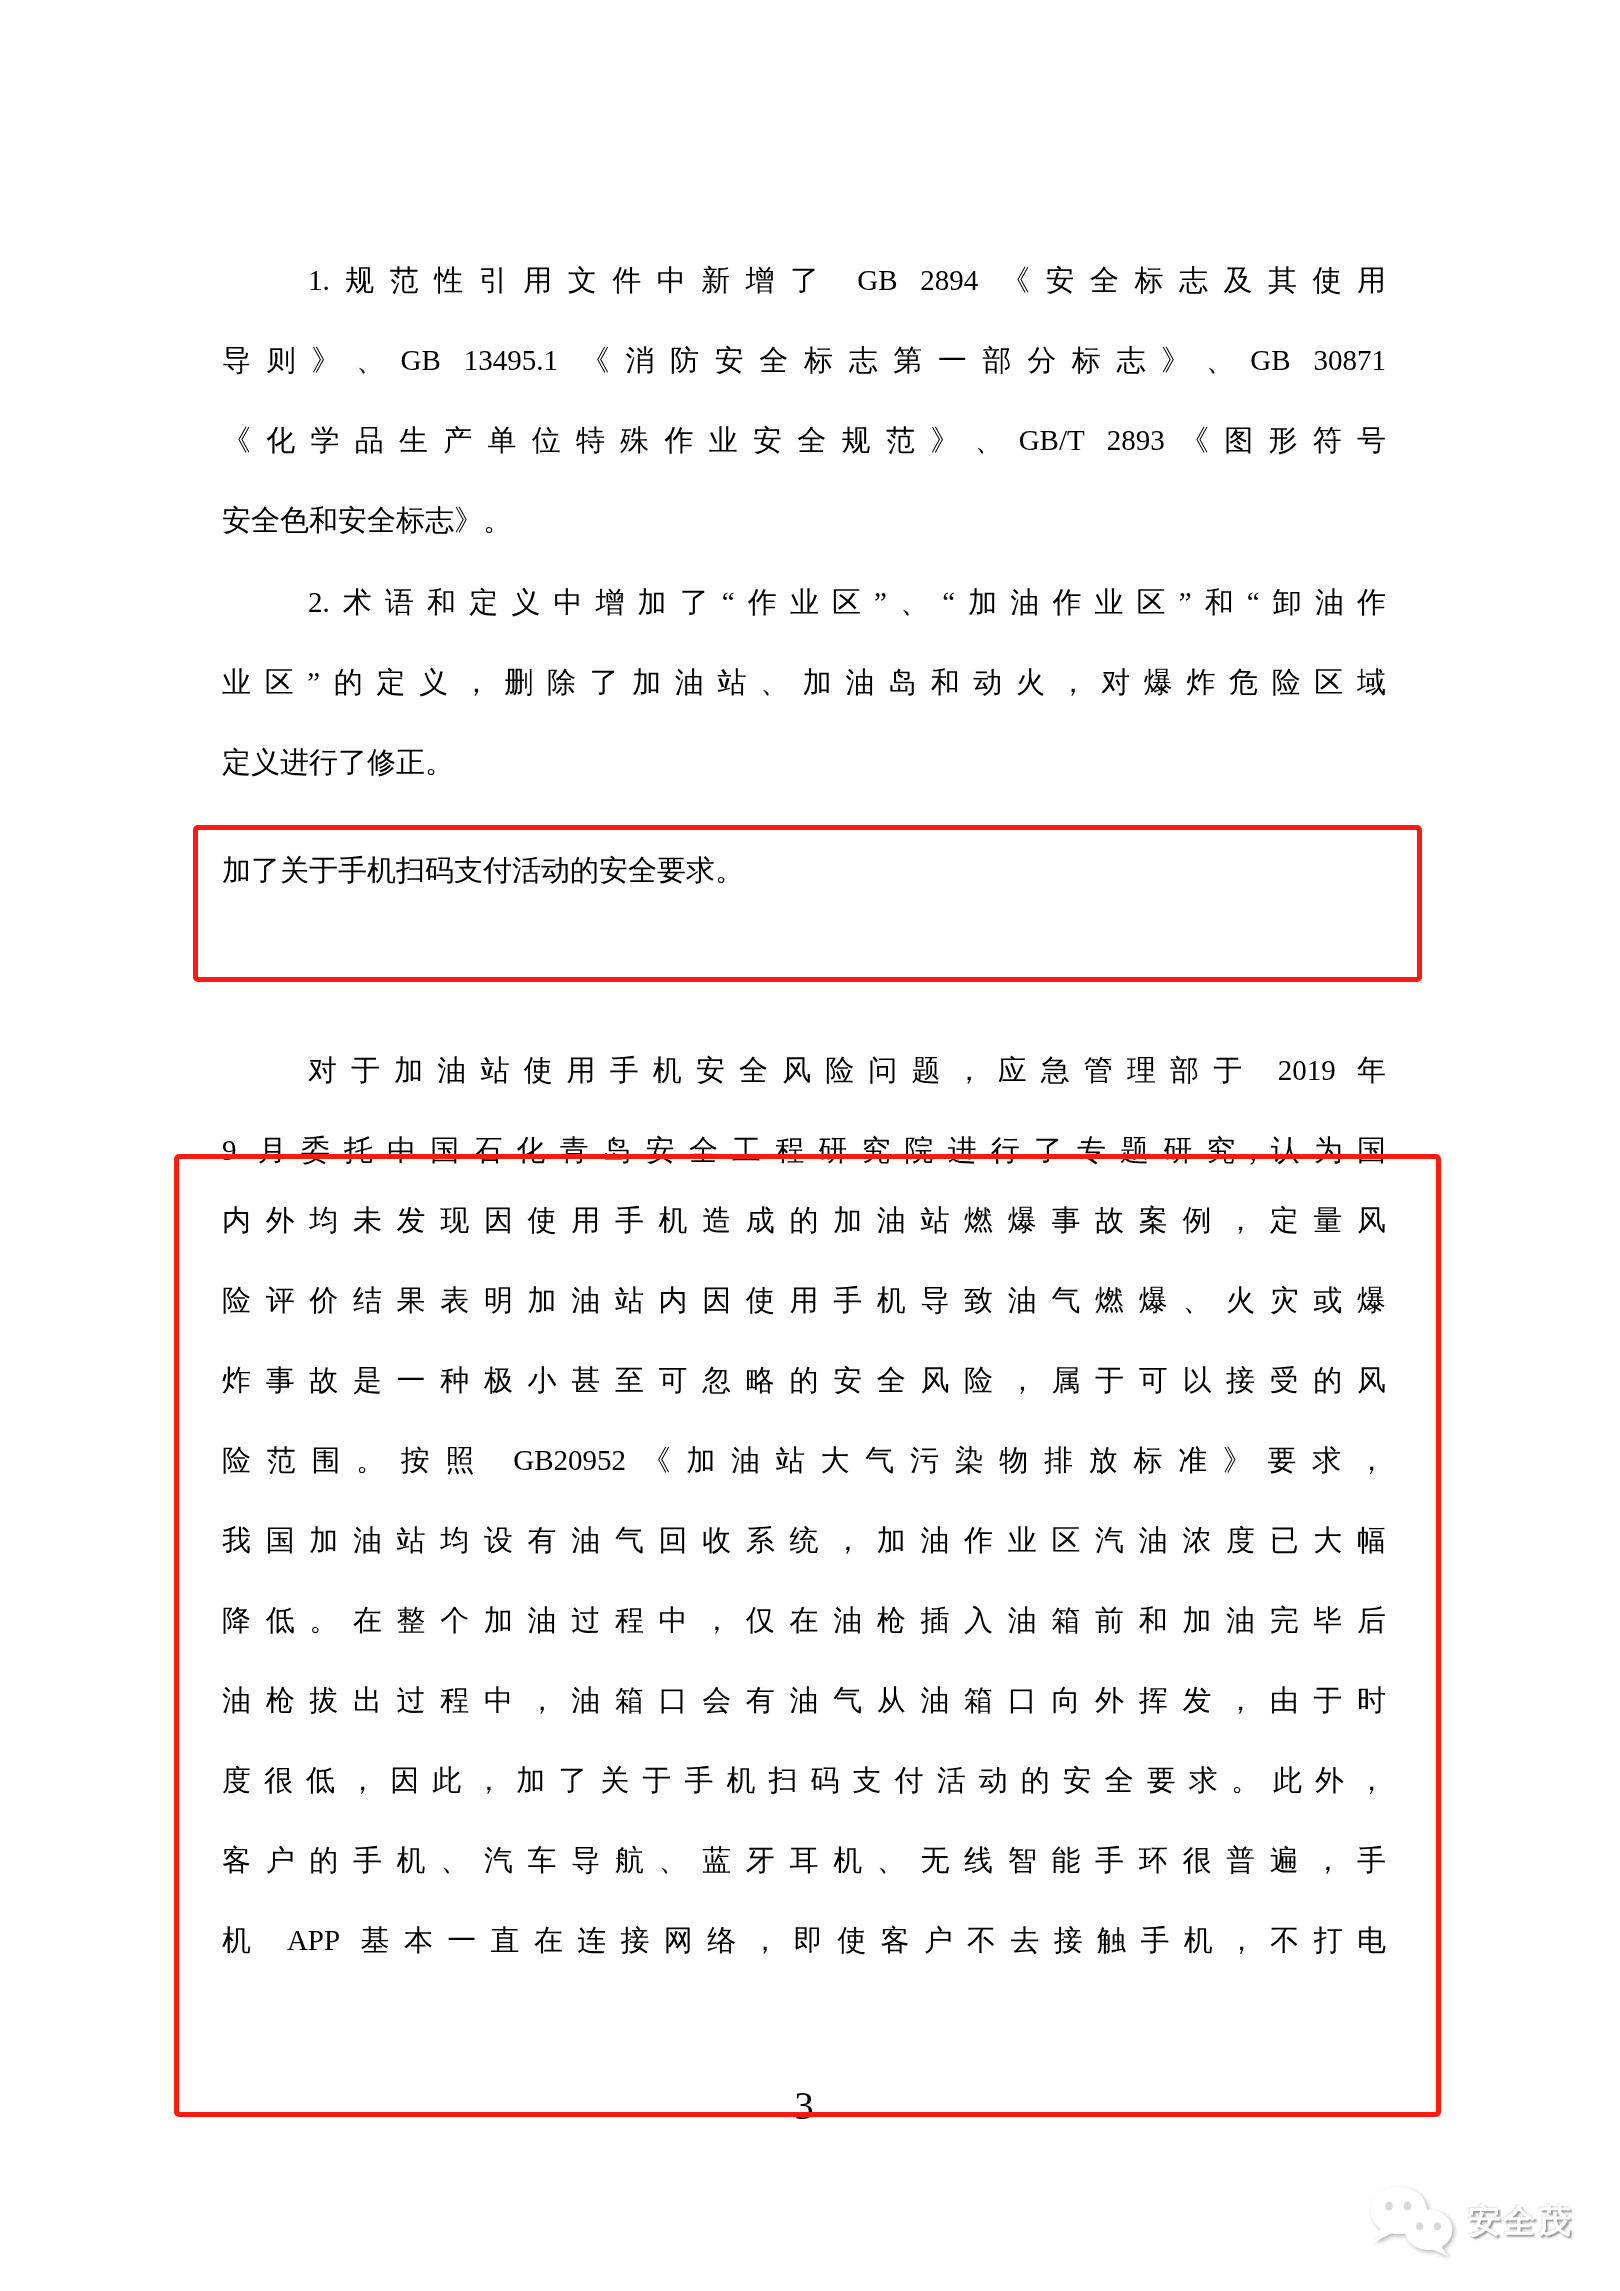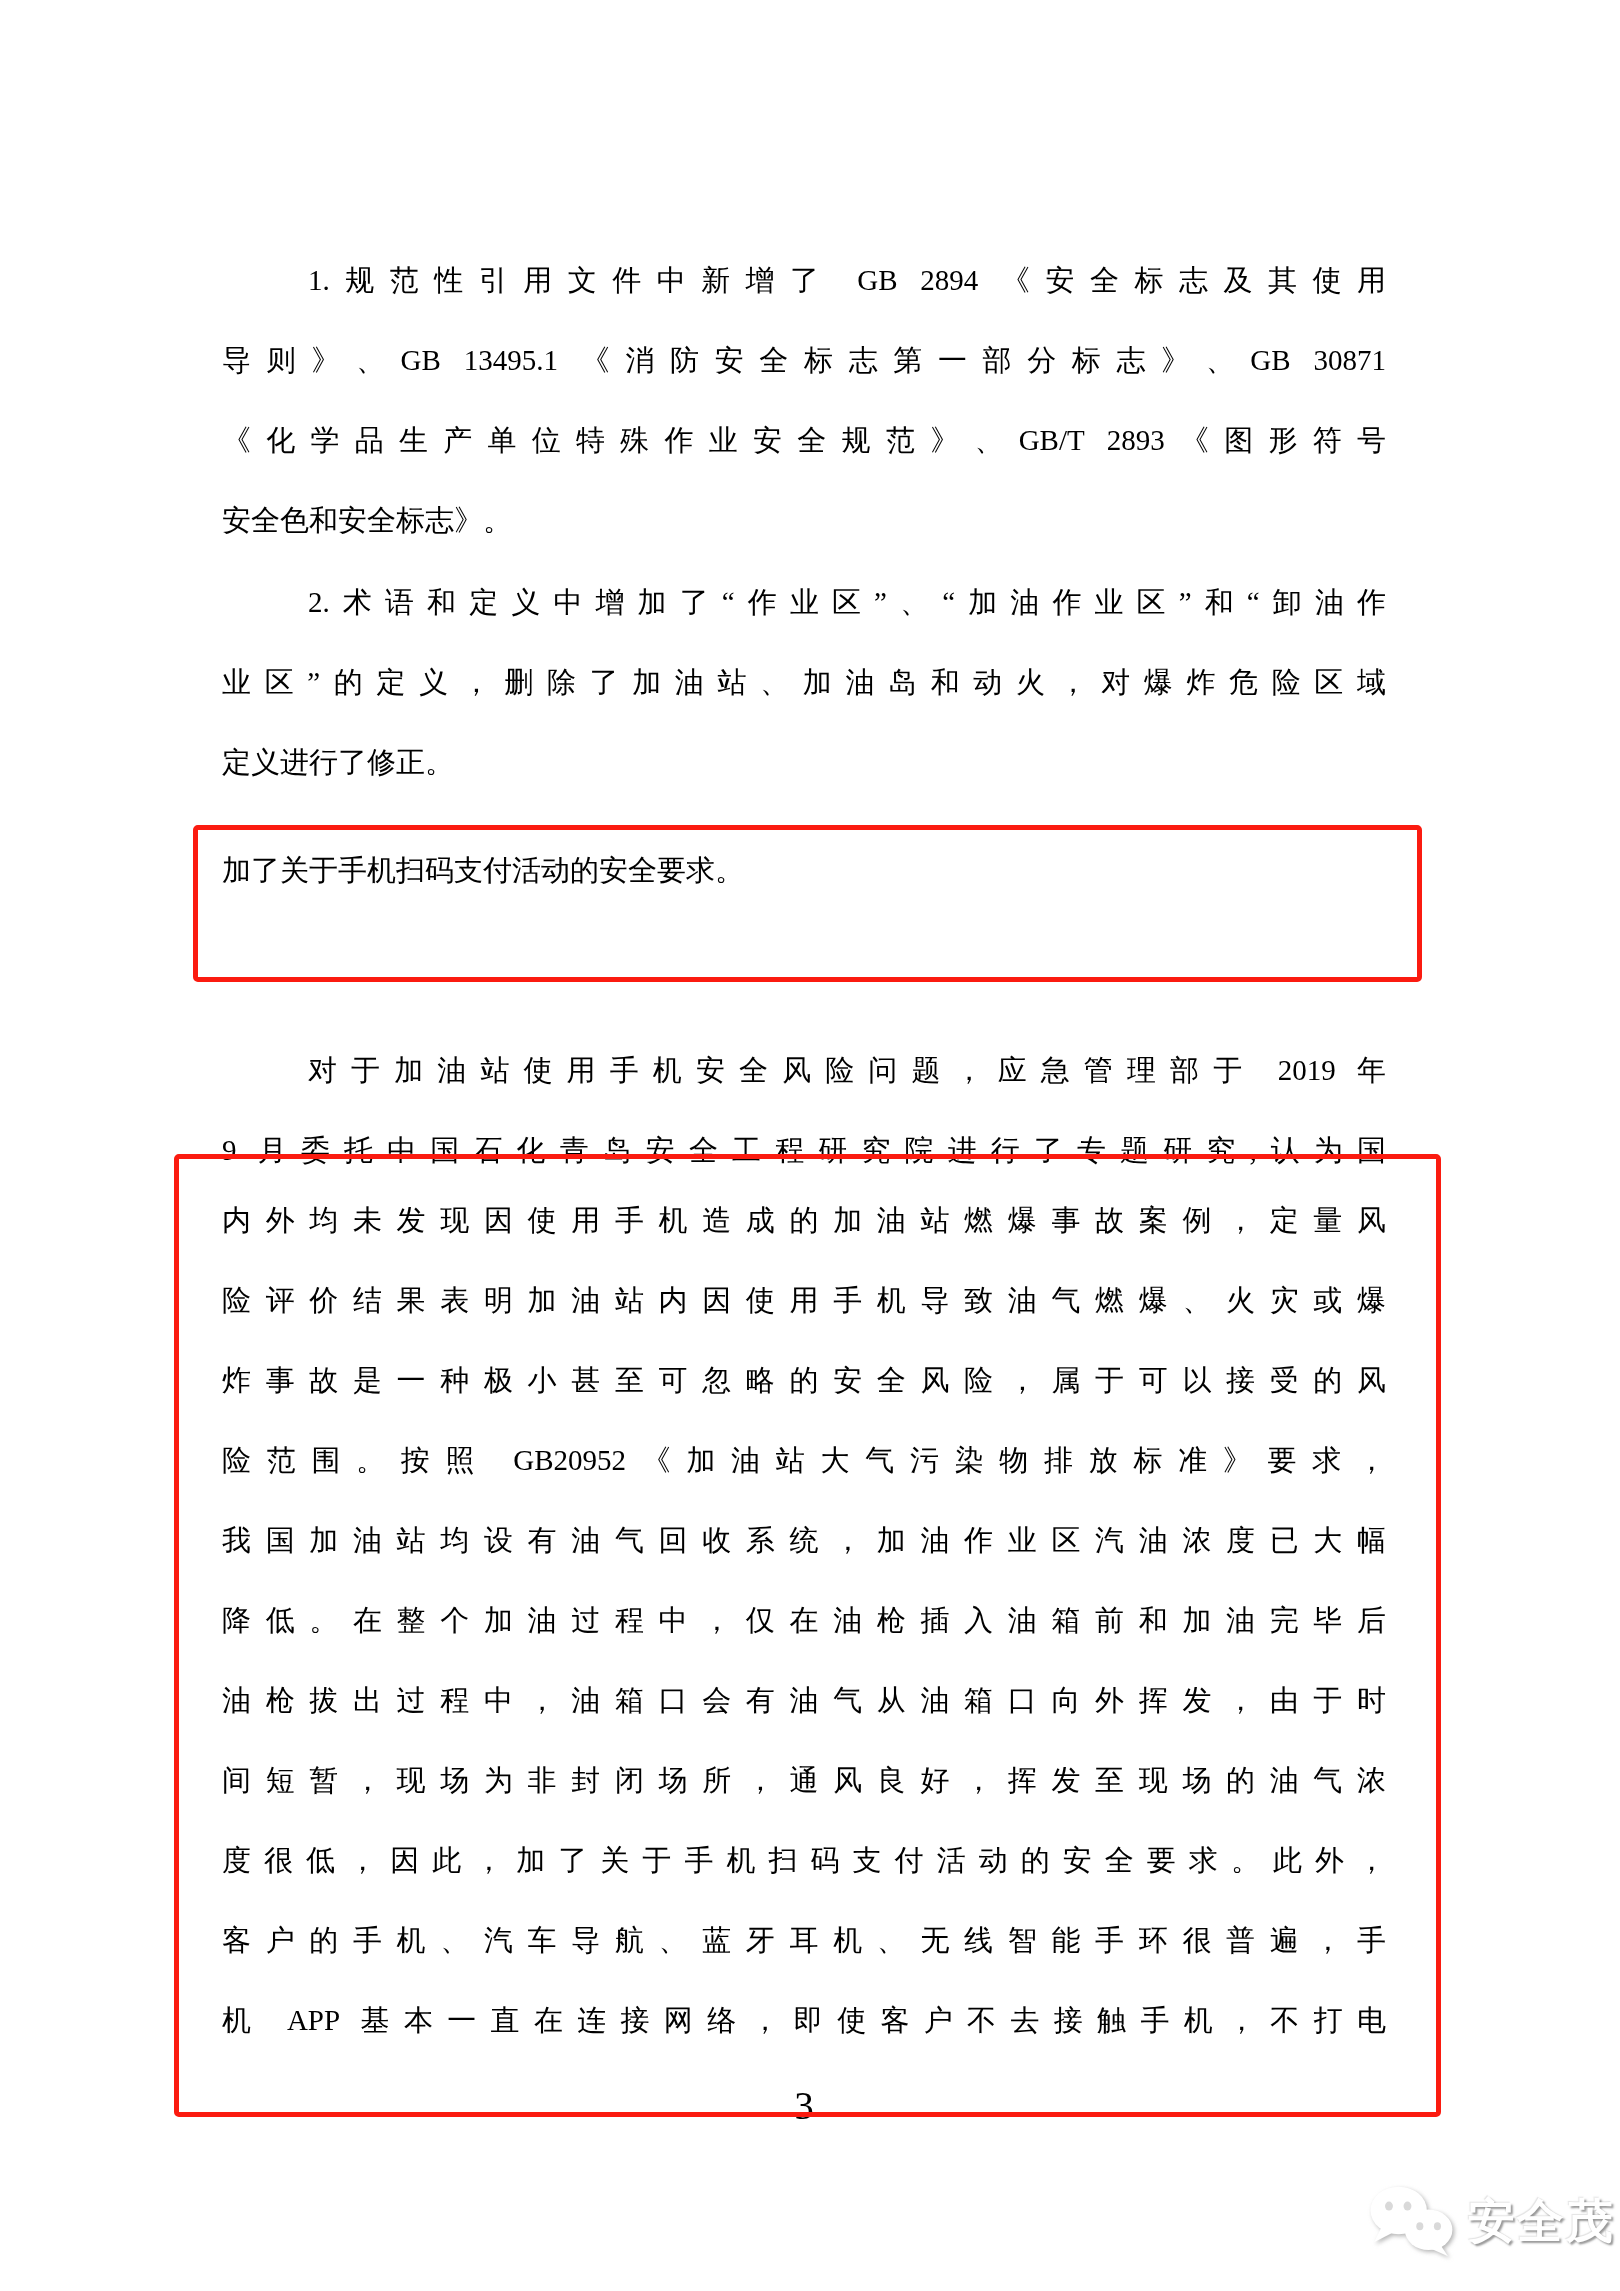--- a/index.html
+++ b/index.html
@@ -58,21 +58,21 @@
     align-items:center;
     gap:9.8px;
     z-index:4;
   }
   .wm-icon{
     width:94px;height:74px;
     filter:drop-shadow(2.9px 2.9px 2px rgba(120,120,120,0.55));
   }
   .wm-text{
     font-family:"Liberation Sans","DejaVu Sans",sans-serif;
-    font-size:47px;
+    font-size:33px;
     font-weight:bold;
     color:#ffffff;
     text-shadow:2px 2px 2px rgba(120,120,120,0.75), -1px -1px 1px rgba(200,200,200,0.5);
     letter-spacing:2px;
     white-space:nowrap;
     text-align:center;
   }
 </style>
 </head>
 <body>
@@ -104,21 +104,20 @@
 
   <div class="hl-box" id="box2"></div>
   <div class="textblock" id="boxed2-text">
     <div class="line j">内外均未发现因使用手机造成的加油站燃爆事故案例，定量风</div>
     <div class="line j">险评价结果表明加油站内因使用手机导致油气燃爆、火灾或爆</div>
     <div class="line j">炸事故是一种极小甚至可忽略的安全风险，属于可以接受的风</div>
     <div class="line j">险范围。按照 GB20952《加油站大气污染物排放标准》要求，</div>
     <div class="line j">我国加油站均设有油气回收系统，加油作业区汽油浓度已大幅</div>
     <div class="line j">降低。在整个加油过程中，仅在油枪插入油箱前和加油完毕后</div>
     <div class="line j">油枪拔出过程中，油箱口会有油气从油箱口向外挥发，由于时</div>
-    <div class="line j">间短暂，现场为非封闭场所，通风良好，挥发至现场的油气浓</div>
     <div class="line j">度很低，因此，加了关于手机扫码支付活动的安全要求。此外，</div>
     <div class="line j">客户的手机、汽车导航、蓝牙耳机、无线智能手环很普遍，手</div>
     <div class="line j">机 APP 基本一直在连接网络，即使客户不去接触手机，不打电</div>
   </div>
 
   <div class="page-number">3</div>
 
   <div class="watermark">
     <svg class="wm-icon" viewBox="0 0 104 84" aria-hidden="true">
       <ellipse cx="38" cy="30" rx="32" ry="27" fill="#ffffff"></ellipse>

